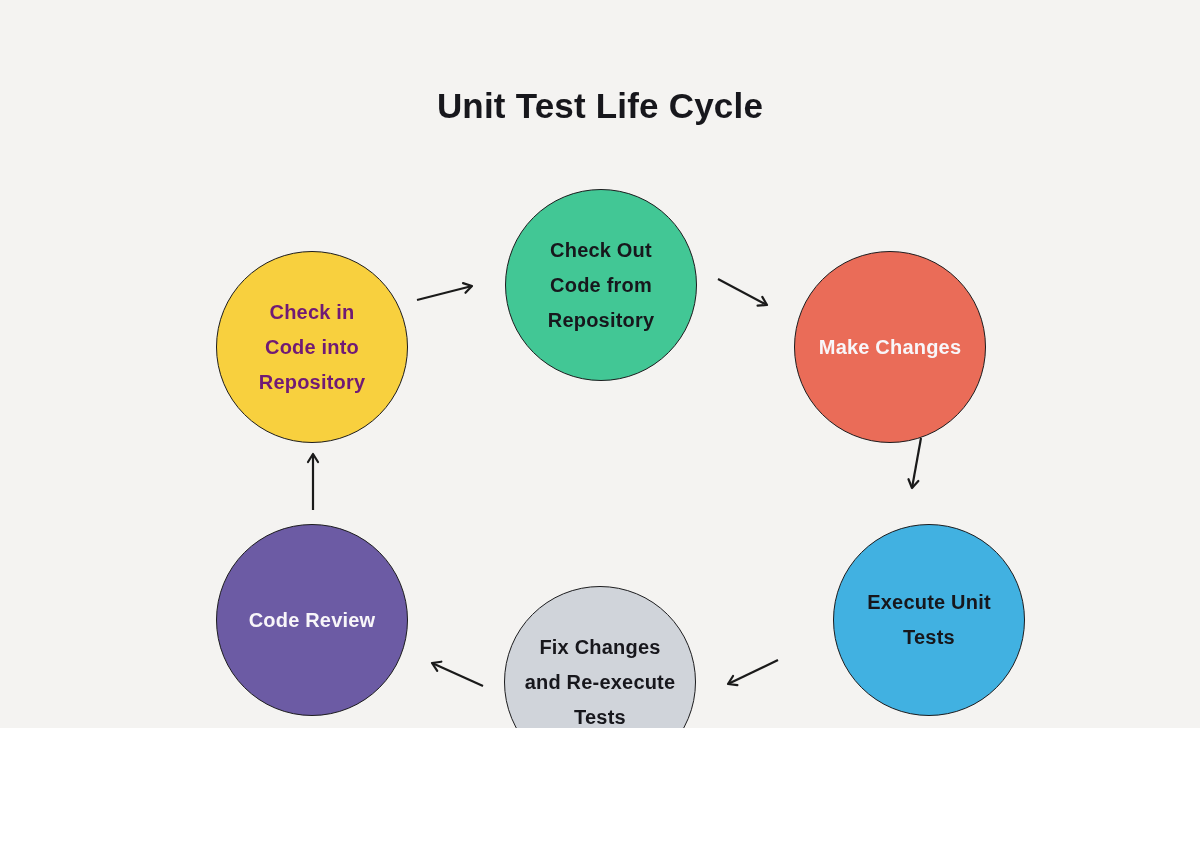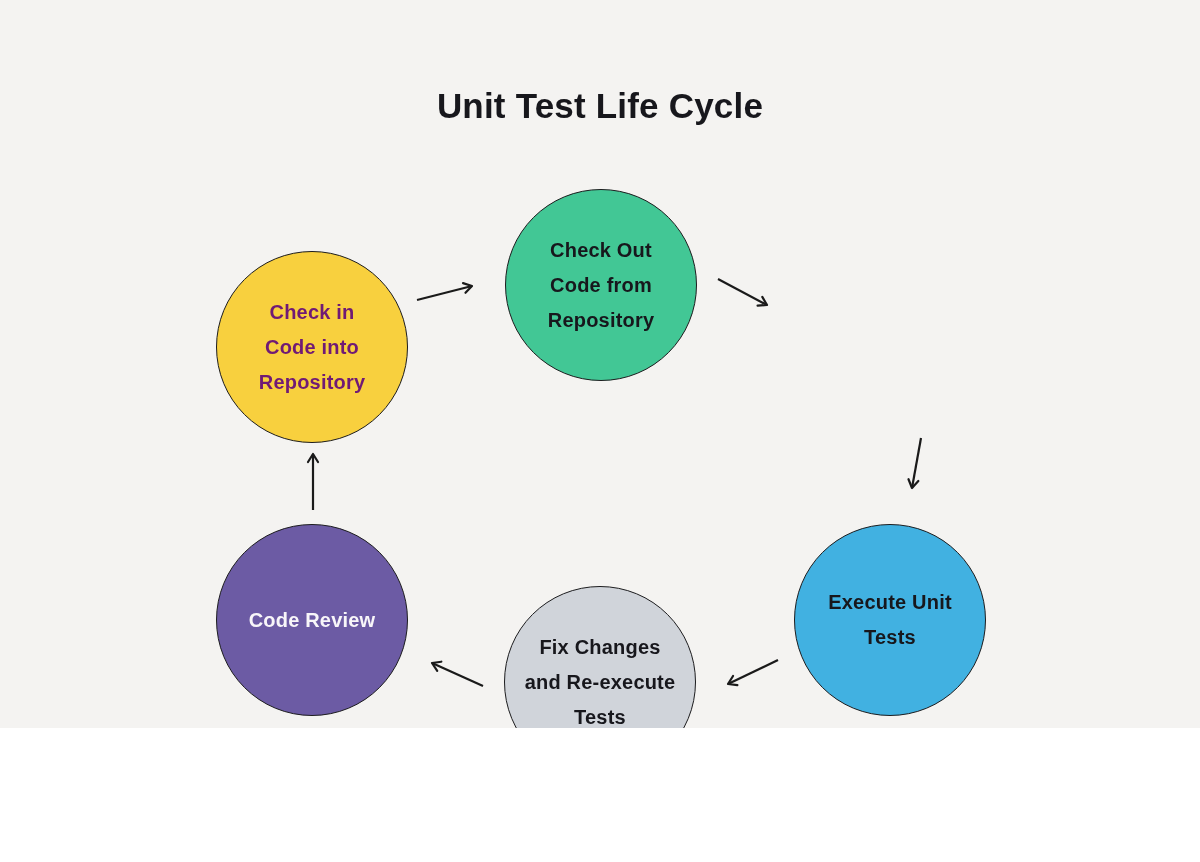--- a/index.html
+++ b/index.html
@@ -37,21 +37,21 @@
   .node-label {
     font-size: 20px;
     font-weight: 700;
     line-height: 35px;
     white-space: pre-line;
     letter-spacing: 0.2px;
   }
   
   .n-checkout { left: 505px; top: 189px; }
   .n-makechanges { left: 794px; top: 251px; }
-  .n-execute { left: 794px; top: 524px; }
+  .n-execute { left: 833px; top: 524px; }
   .n-fixdefects { left: 504px; top: 586px; }
   .n-codereview { left: 216px; top: 524px; }
   .n-checkin { left: 216px; top: 251px; }
   .arrow-layer {
     position: absolute;
     left: 0; top: 0;
     width: 1200px;
     height: 862px;
     pointer-events: none;
   }
@@ -76,20 +76,23 @@
     <line x1="483" y1="686" x2="432" y2="663" stroke="#1a1a1a" stroke-width="2.2" marker-end="url(#arrowhead)"></line>
     <line x1="313" y1="510" x2="313" y2="454" stroke="#1a1a1a" stroke-width="2.2" marker-end="url(#arrowhead)"></line>
   </svg>
 
   <div class="node n-checkout" style="background-color: rgb(66, 199, 149);">
     <span class="node-label" style="color: rgb(23, 23, 28);">Check Out
 Code from
 Repository</span>
   </div>
 
+  <div class="node n-makechanges" style="background-color: rgb(234, 108, 88);">
+    <span class="node-label" style="color: rgb(248, 246, 249);">Make Changes</span>
+  </div>
 
   <div class="node n-execute" style="background-color: rgb(65, 177, 225);">
     <span class="node-label" style="color: rgb(23, 23, 28);">Execute Unit
 Tests</span>
   </div>
 
   <div class="node n-fixdefects" style="background-color: rgb(208, 212, 218);">
     <span class="node-label" style="color: rgb(23, 23, 28);">Fix Changes
 and Re-execute
 Tests</span>

